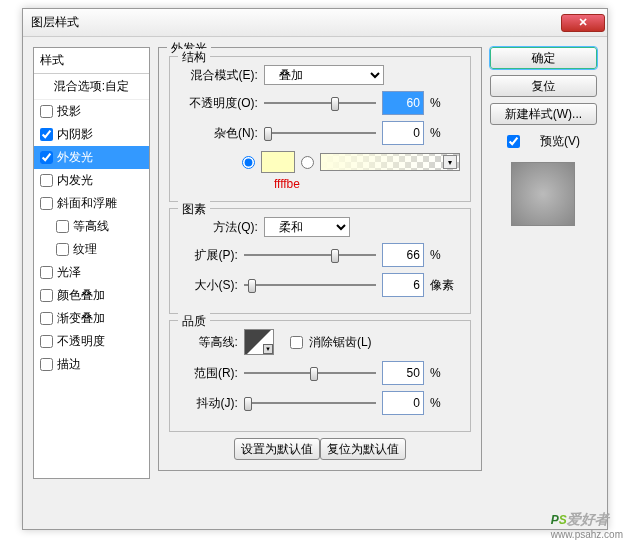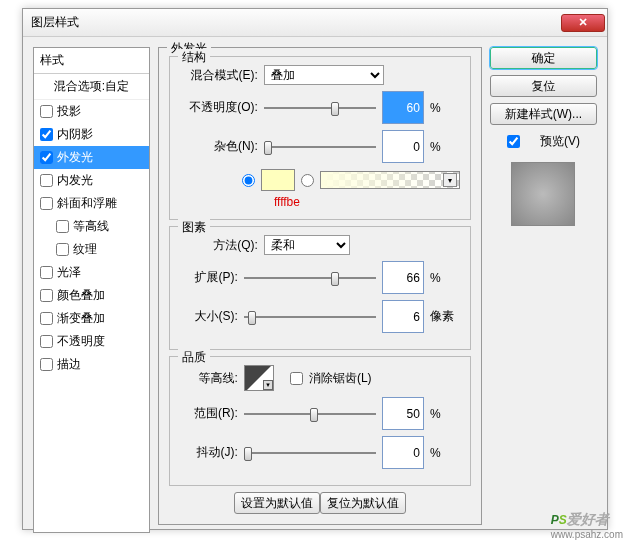--- a/index.html
+++ b/index.html
@@ -17,25 +17,25 @@
 .style-item input[type=checkbox] { margin: 0; }
 .style-item.indent { padding-left: 22px; }
 .center { flex: 1; }
 .fieldset { border: 1px solid #999; padding: 8px 10px 10px; margin-bottom: 8px; position: relative; }
 .fieldset .legend { position: absolute; top: -8px; left: 8px; background: #f0f0f0; padding: 0 4px; }
 .inner-fs { border: 1px solid #bbb; padding: 8px 10px 10px; margin-bottom: 6px; position: relative; background: #f0f0f0; }
 .inner-fs .legend { position: absolute; top: -8px; left: 8px; background: #f0f0f0; padding: 0 4px; }
 .row { display: flex; align-items: center; gap: 6px; margin-bottom: 6px; }
 .row .lbl { width: 78px; text-align: right; }
 .row .lbl2 { width: 58px; text-align: right; }
-select { border: 1px solid #999; background: #fff; height: 20px; padding: 0 2px; }
+select { border: 1px solid #999; background: #fff; height: 20px; padding: 0 10px; }
 .slider { flex: 1; height: 18px; position: relative; display: flex; align-items: center; }
 .slider .track { height: 2px; background: #888; width: 100%; position: relative; }
 .slider .thumb { position: absolute; top: -5px; width: 8px; height: 14px; background: linear-gradient(#fff,#ccc); border: 1px solid #666; border-radius: 2px; }
-input.num { width: 42px; height: 33px; border: 1px solid #7a9ac9; text-align: right; padding: 0 3px; }
+input.num { width: 42px; height: 24px; border: 1px solid #7a9ac9; text-align: right; padding: 0 3px; }
 input.num.sel { background: #3399ff; color: #fff; }
 .unit { width: 30px; }
 .color-swatch { width: 34px; height: 22px; border: 1px solid #888; display: inline-block; }
 .grad-swatch { width: 140px; height: 18px; border: 1px solid #888; background: linear-gradient(90deg, #ffffe0, rgba(255,255,224,0)), repeating-conic-gradient(#ccc 0 25%, #fff 0 50%) 0/12px 12px; display: inline-flex; align-items: center; justify-content: flex-end; padding-right: 2px; }
 .grad-swatch .dd { width: 14px; height: 14px; background: #eee; border: 1px solid #888; display: flex; align-items: center; justify-content: center; font-size: 8px; }
 .radio-row { display: flex; align-items: center; gap: 6px; margin-left: 62px; margin-bottom: 4px; }
 .color-label { color: #d00; margin-left: 94px; }
 .contour-sw { width: 30px; height: 26px; border: 1px solid #888; background: linear-gradient(135deg,#444 49%, #fff 51%); display: inline-flex; align-items: flex-end; justify-content: flex-end; }
 .contour-sw .dd { width: 10px; height: 10px; background: #ddd; border: 1px solid #666; font-size: 7px; text-align: center; }
 .btn-row { display: flex; justify-content: center; margin-top: 6px; }

